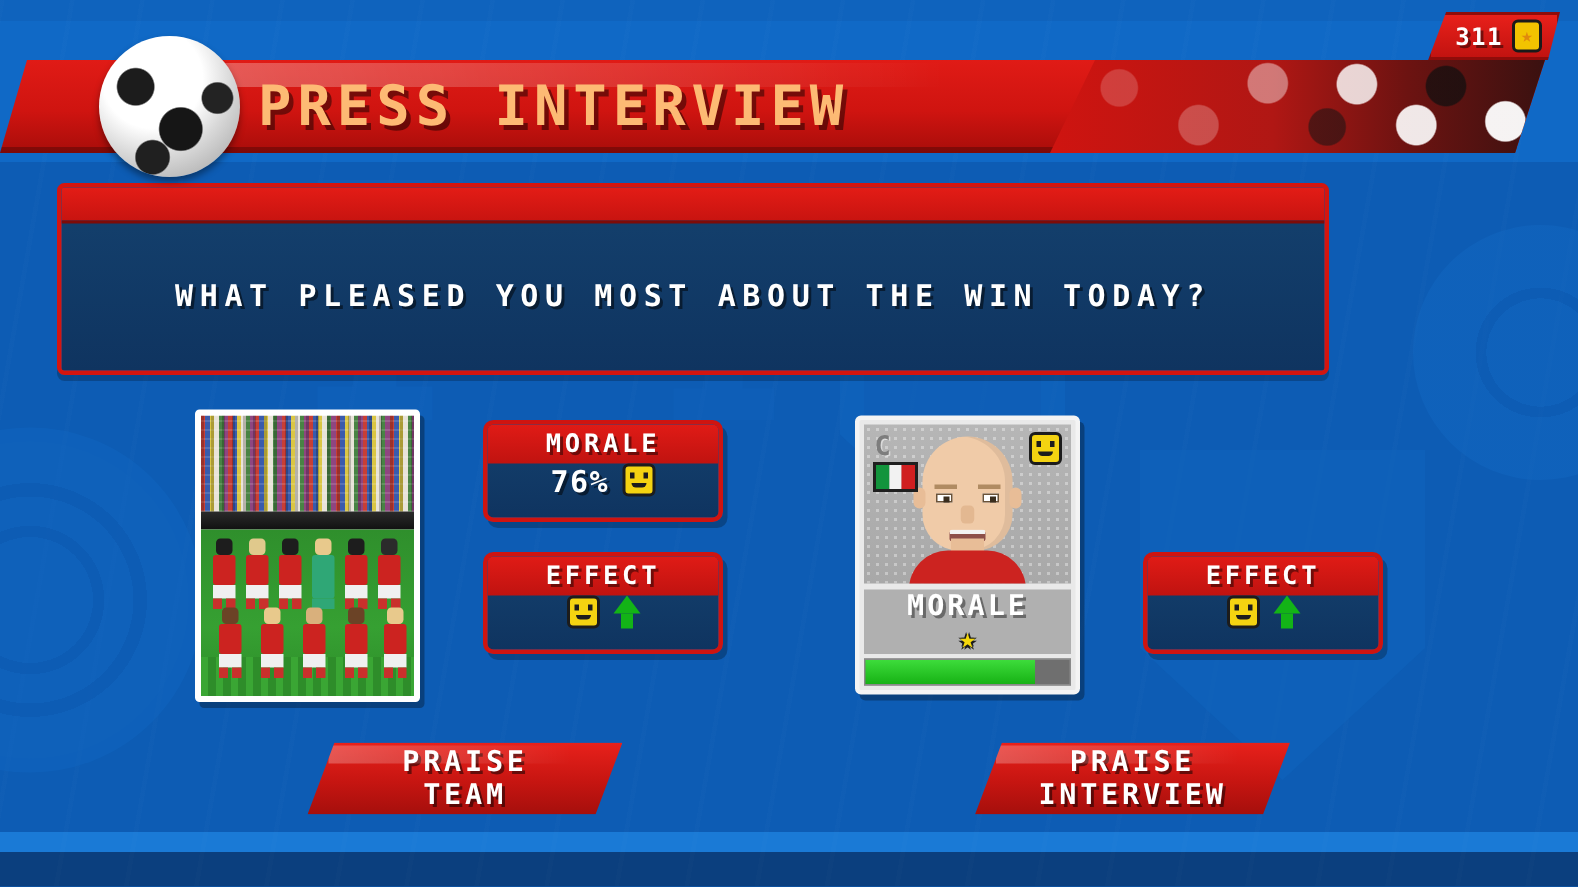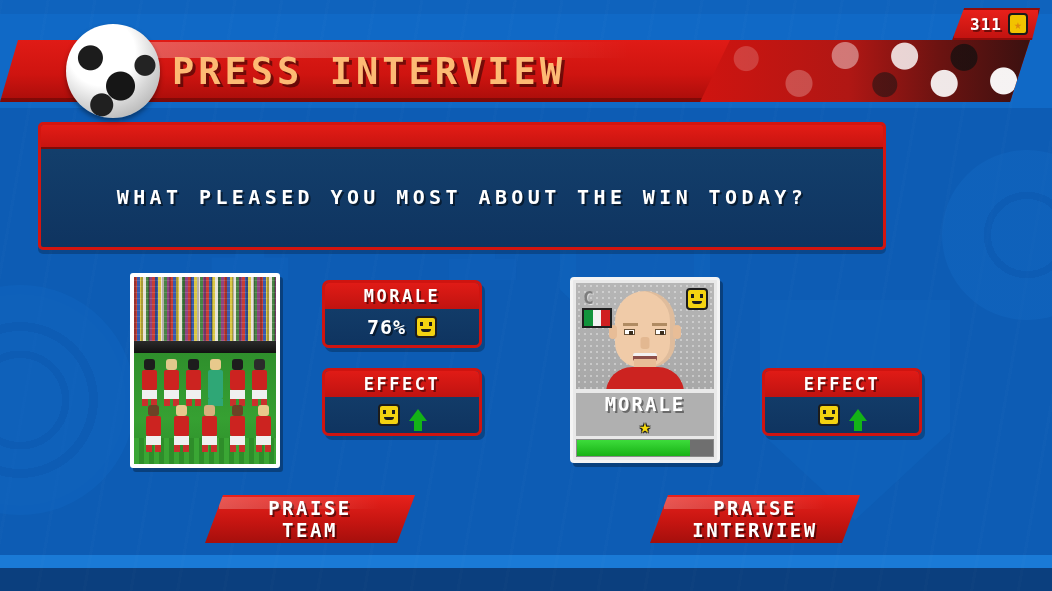--- a/index.html
+++ b/index.html
@@ -110,21 +110,21 @@
 
   
   .stat-panel { position:absolute; z-index:3; width:160px;
     border:3px solid #cf1410; border-radius:7px; overflow:hidden;
     background:linear-gradient(180deg,#14416e,#0f3460);
     box-shadow:3px 4px 0 rgba(0,0,0,.25); }
   .stat-head { height:26px; display:flex; align-items:center; justify-content:center;
     background:linear-gradient(180deg,#e01b16,#c01310);
     color:#fff; font-size:17px; font-weight:bold; letter-spacing:2.5px;
     text-shadow:2px 2px 0 rgba(0,0,0,.45); }
-  .stat-body { height:36px; display:flex; align-items:center; justify-content:center; gap:9px; }
+  .stat-body { height:36px; display:flex; align-items:flex-start; justify-content:center; gap:9px; }
   .stat-val { color:#fff; font-size:20px; font-weight:bold; letter-spacing:1px;
     text-shadow:2px 2px 0 rgba(0,0,0,.5); }
   .smiley { width:22px; height:22px; background:#f4d311; border:2px solid #1c1c1c;
     border-radius:4px; position:relative; flex:none; }
   .smiley::before { content:""; position:absolute; left:3px; top:4px; width:3px; height:4px;
     background:#1c1c1c; box-shadow:9px 0 0 #1c1c1c; }
   .smiley::after { content:""; position:absolute; left:4px; top:11px; width:10px; height:3px;
     background:#1c1c1c; border-radius:0 0 4px 4px;
     box-shadow:-1px -3px 0 -2px #1c1c1c, 11px -3px 0 -2px #1c1c1c; }
   .uparrow { width:0; height:0; flex:none; position:relative;

